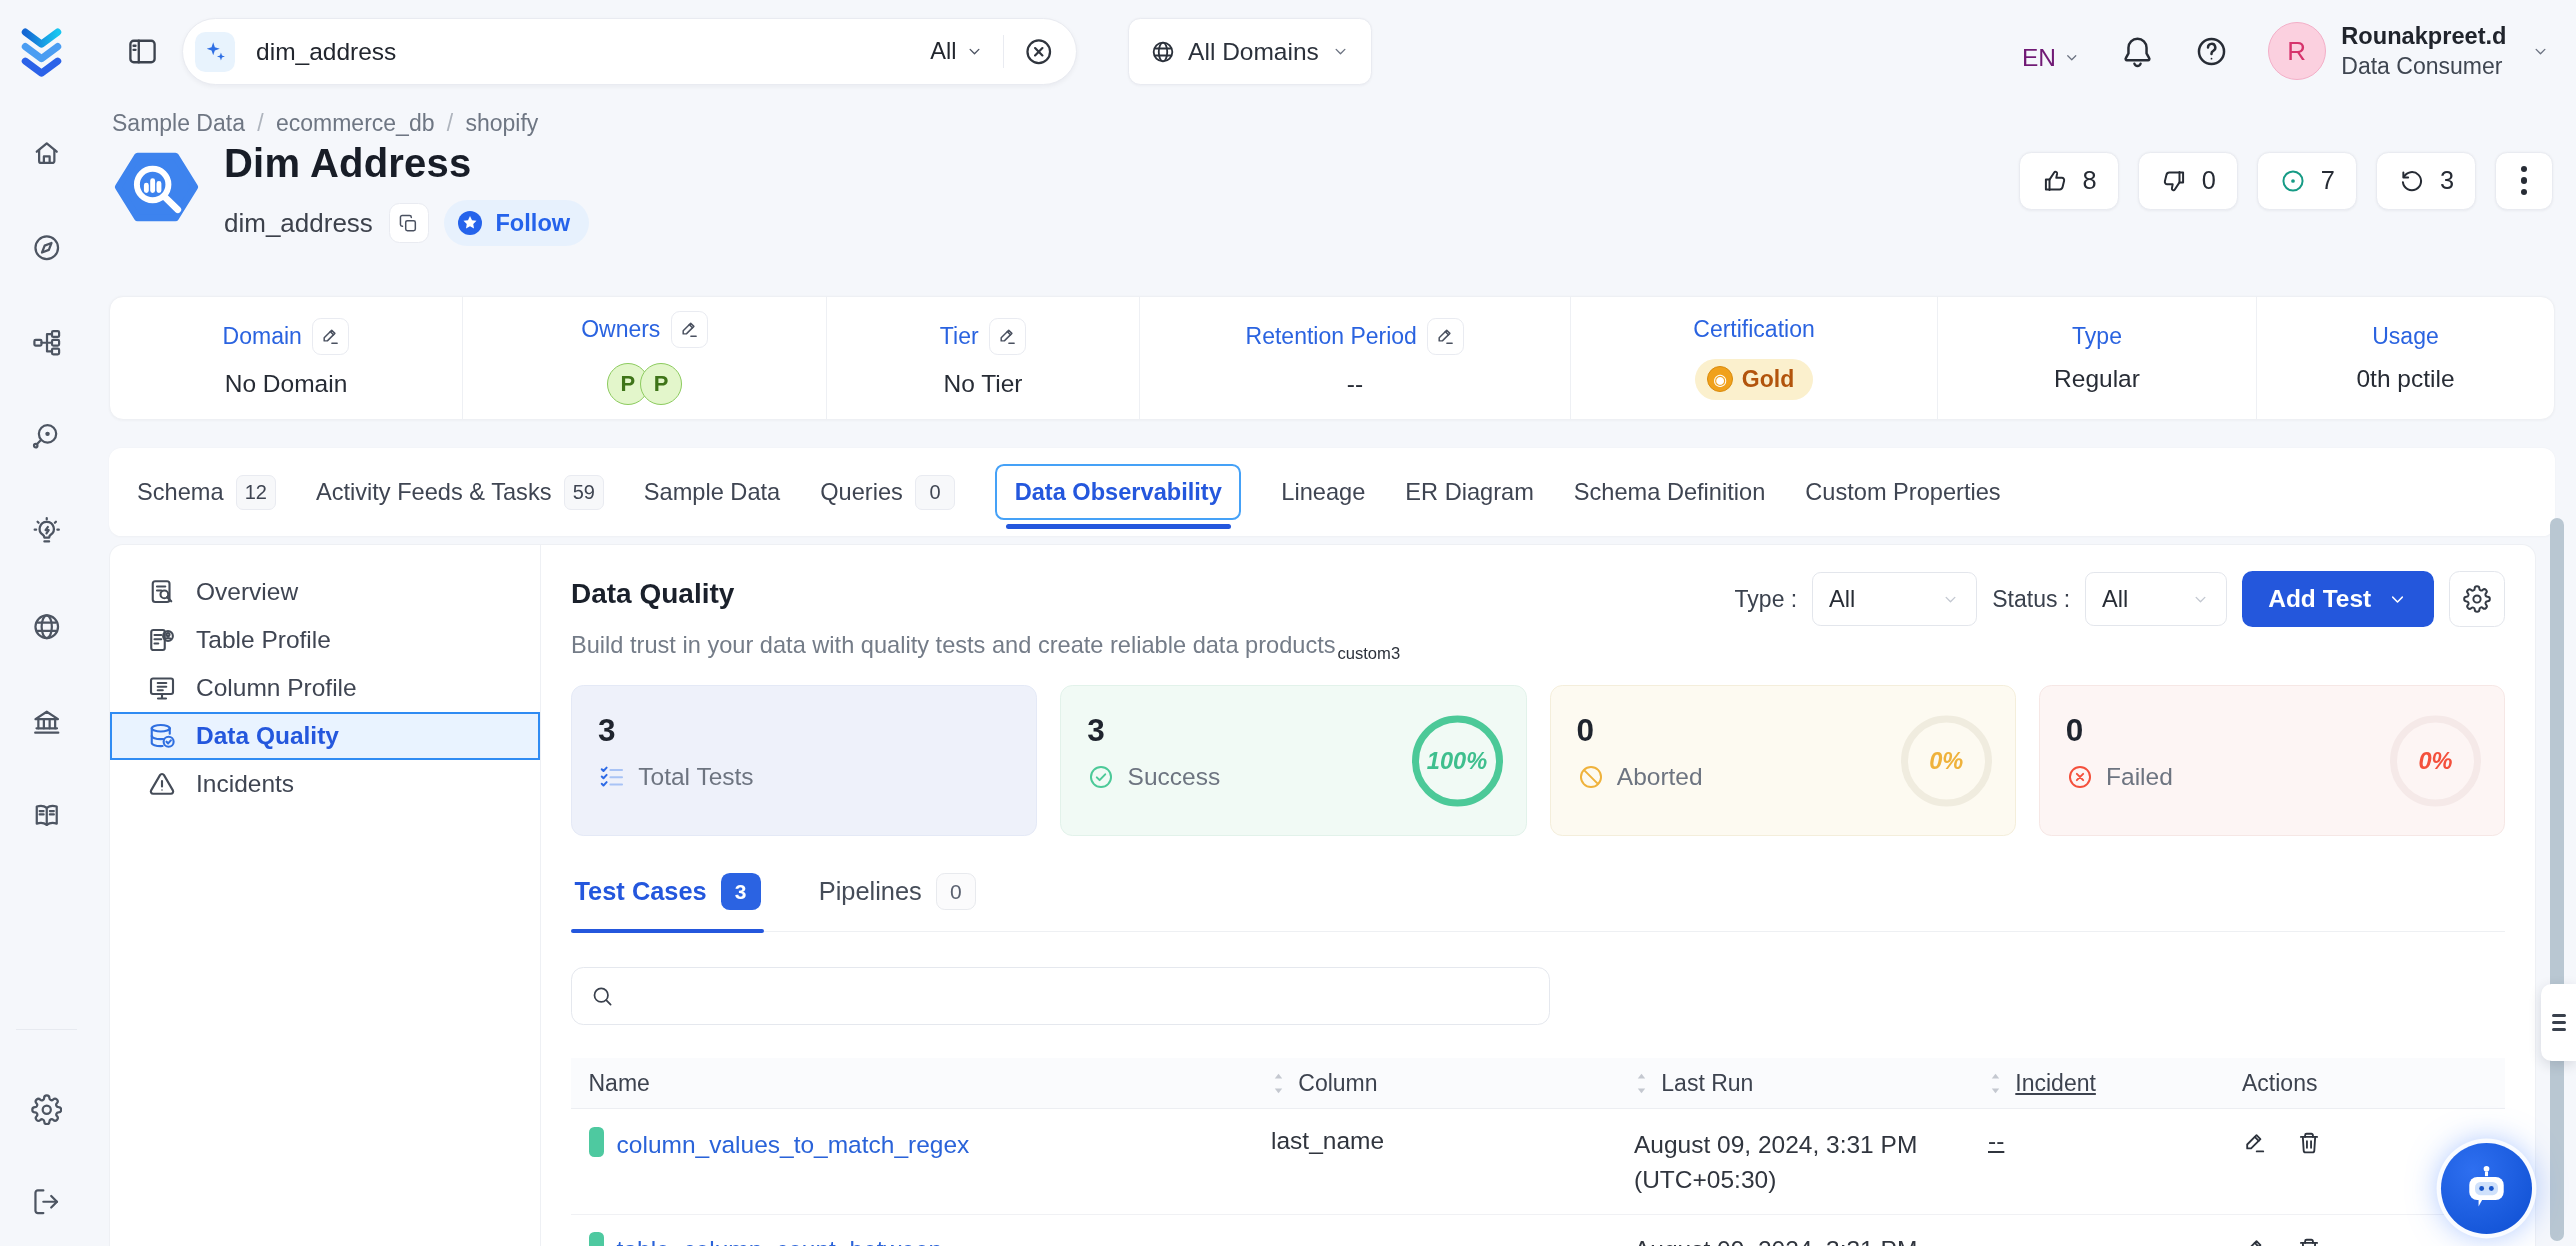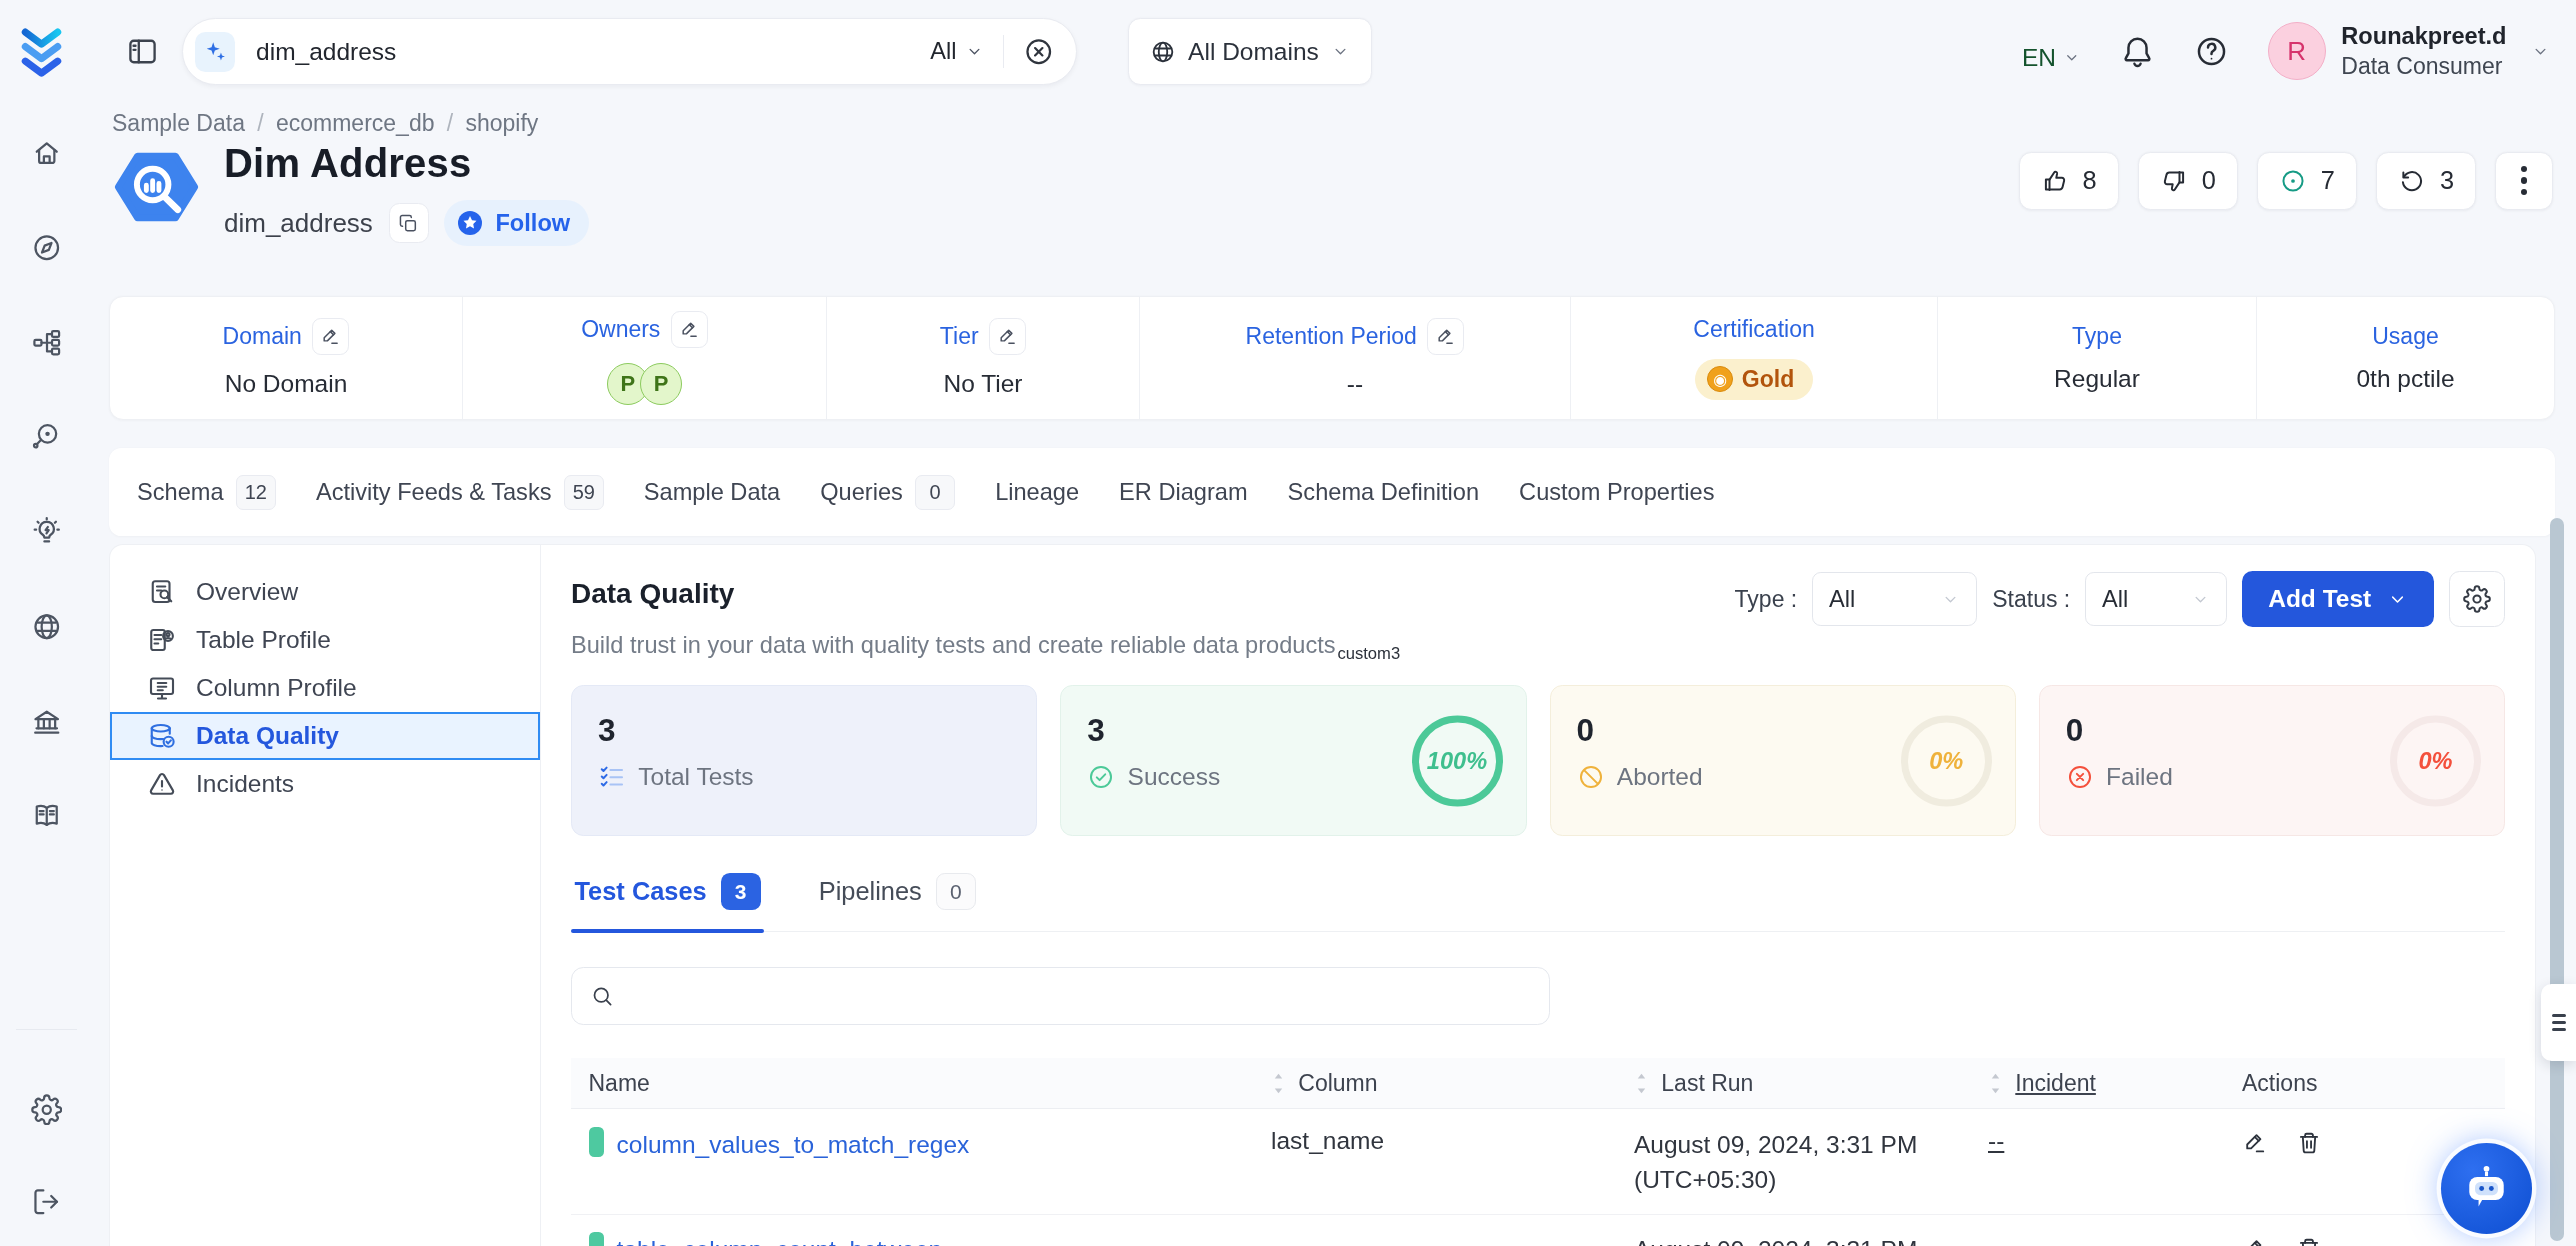--- a/index.html
+++ b/index.html
@@ -29,21 +29,21 @@
   .sparkle-box svg { width:24.5px; height:24.5px; }
   .search-input { flex:1; border:none; outline:none; background:transparent; font-size:24.5px; color:#22262e; margin-left:21px; font-family:inherit; }
   .scope { display:flex; align-items:center; gap:8.8px; font-size:23.6px; color:#22262e; cursor:pointer; }
   .scope svg { width:19px; height:19px; color:#4a5160; }
   .pill-divider { width:0; height:33px; border-left:1.3px solid #e9ebf1; margin:0 19px; }
   .clear-btn { width:31.5px; height:31.5px; color:#30353e; cursor:pointer; }
   .domains-pill { margin-left:51px; height:67px; background:#fff; border:1.3px solid #e9ebf1; border-radius:12.3px; display:flex; align-items:center; gap:12.3px; padding:0 21px; font-size:24.5px; color:#2b313b; cursor:pointer; box-shadow:0 0.9px 2.6px rgba(16,24,40,.04); }
   .domains-pill svg.globe { width:26px; height:26px; color:#2b313b; }
   .domains-pill svg.chev { width:19px; height:19px; color:#6b7280; }
   .topbar-right { margin-left:auto; display:flex; align-items:center; gap:39px; }
-  .lang { display:flex; align-items:center; gap:7px; font-size:24.5px; color:#14532d; cursor:pointer;margin-top:13px; }
+  .lang { display:flex; align-items:center; gap:7px; font-size:24.5px; color:#701a75; cursor:pointer;margin-top:13px; }
   .lang svg { width:17.5px; height:17.5px; color:#6b7280; }
   .icon-btn { width:35px; height:35px; color:#272c35; cursor:pointer; }
   .user-chip { display:flex; align-items:center; cursor:pointer; }
   .avatar { width:58px; height:58px; border-radius:50%; background:#fbd0df; border:1.8px solid #f3afc8; color:#d6336c; font-size:26px; display:flex; align-items:center; justify-content:center; }
   .user-names { margin-left:15.8px; line-height:1.25; }
   .user-name { font-size:23.6px; font-weight:bold; color:#20242c; }
   .user-role { font-size:23px; color:#3f4651; }
   .user-chip > svg { width:19px; height:19px; color:#6b7280; margin-left:24.5px; }
 
   
@@ -633,20 +633,23 @@
       <span>Activity Feeds &amp; Tasks</span>
       <span class="cnt">59</span>
     </span>
   <span class="tab">
       <span>Sample Data</span>
     </span>
   <span class="tab">
       <span>Queries</span>
       <span class="cnt">0</span>
     </span>
+  <span class="tab active">
+      <span>Data Observability</span>
+    </span>
   <span class="tab">
       <span>Lineage</span>
     </span>
   <span class="tab">
       <span>ER Diagram</span>
     </span>
   <span class="tab">
       <span>Schema Definition</span>
     </span>
   <span class="tab">

